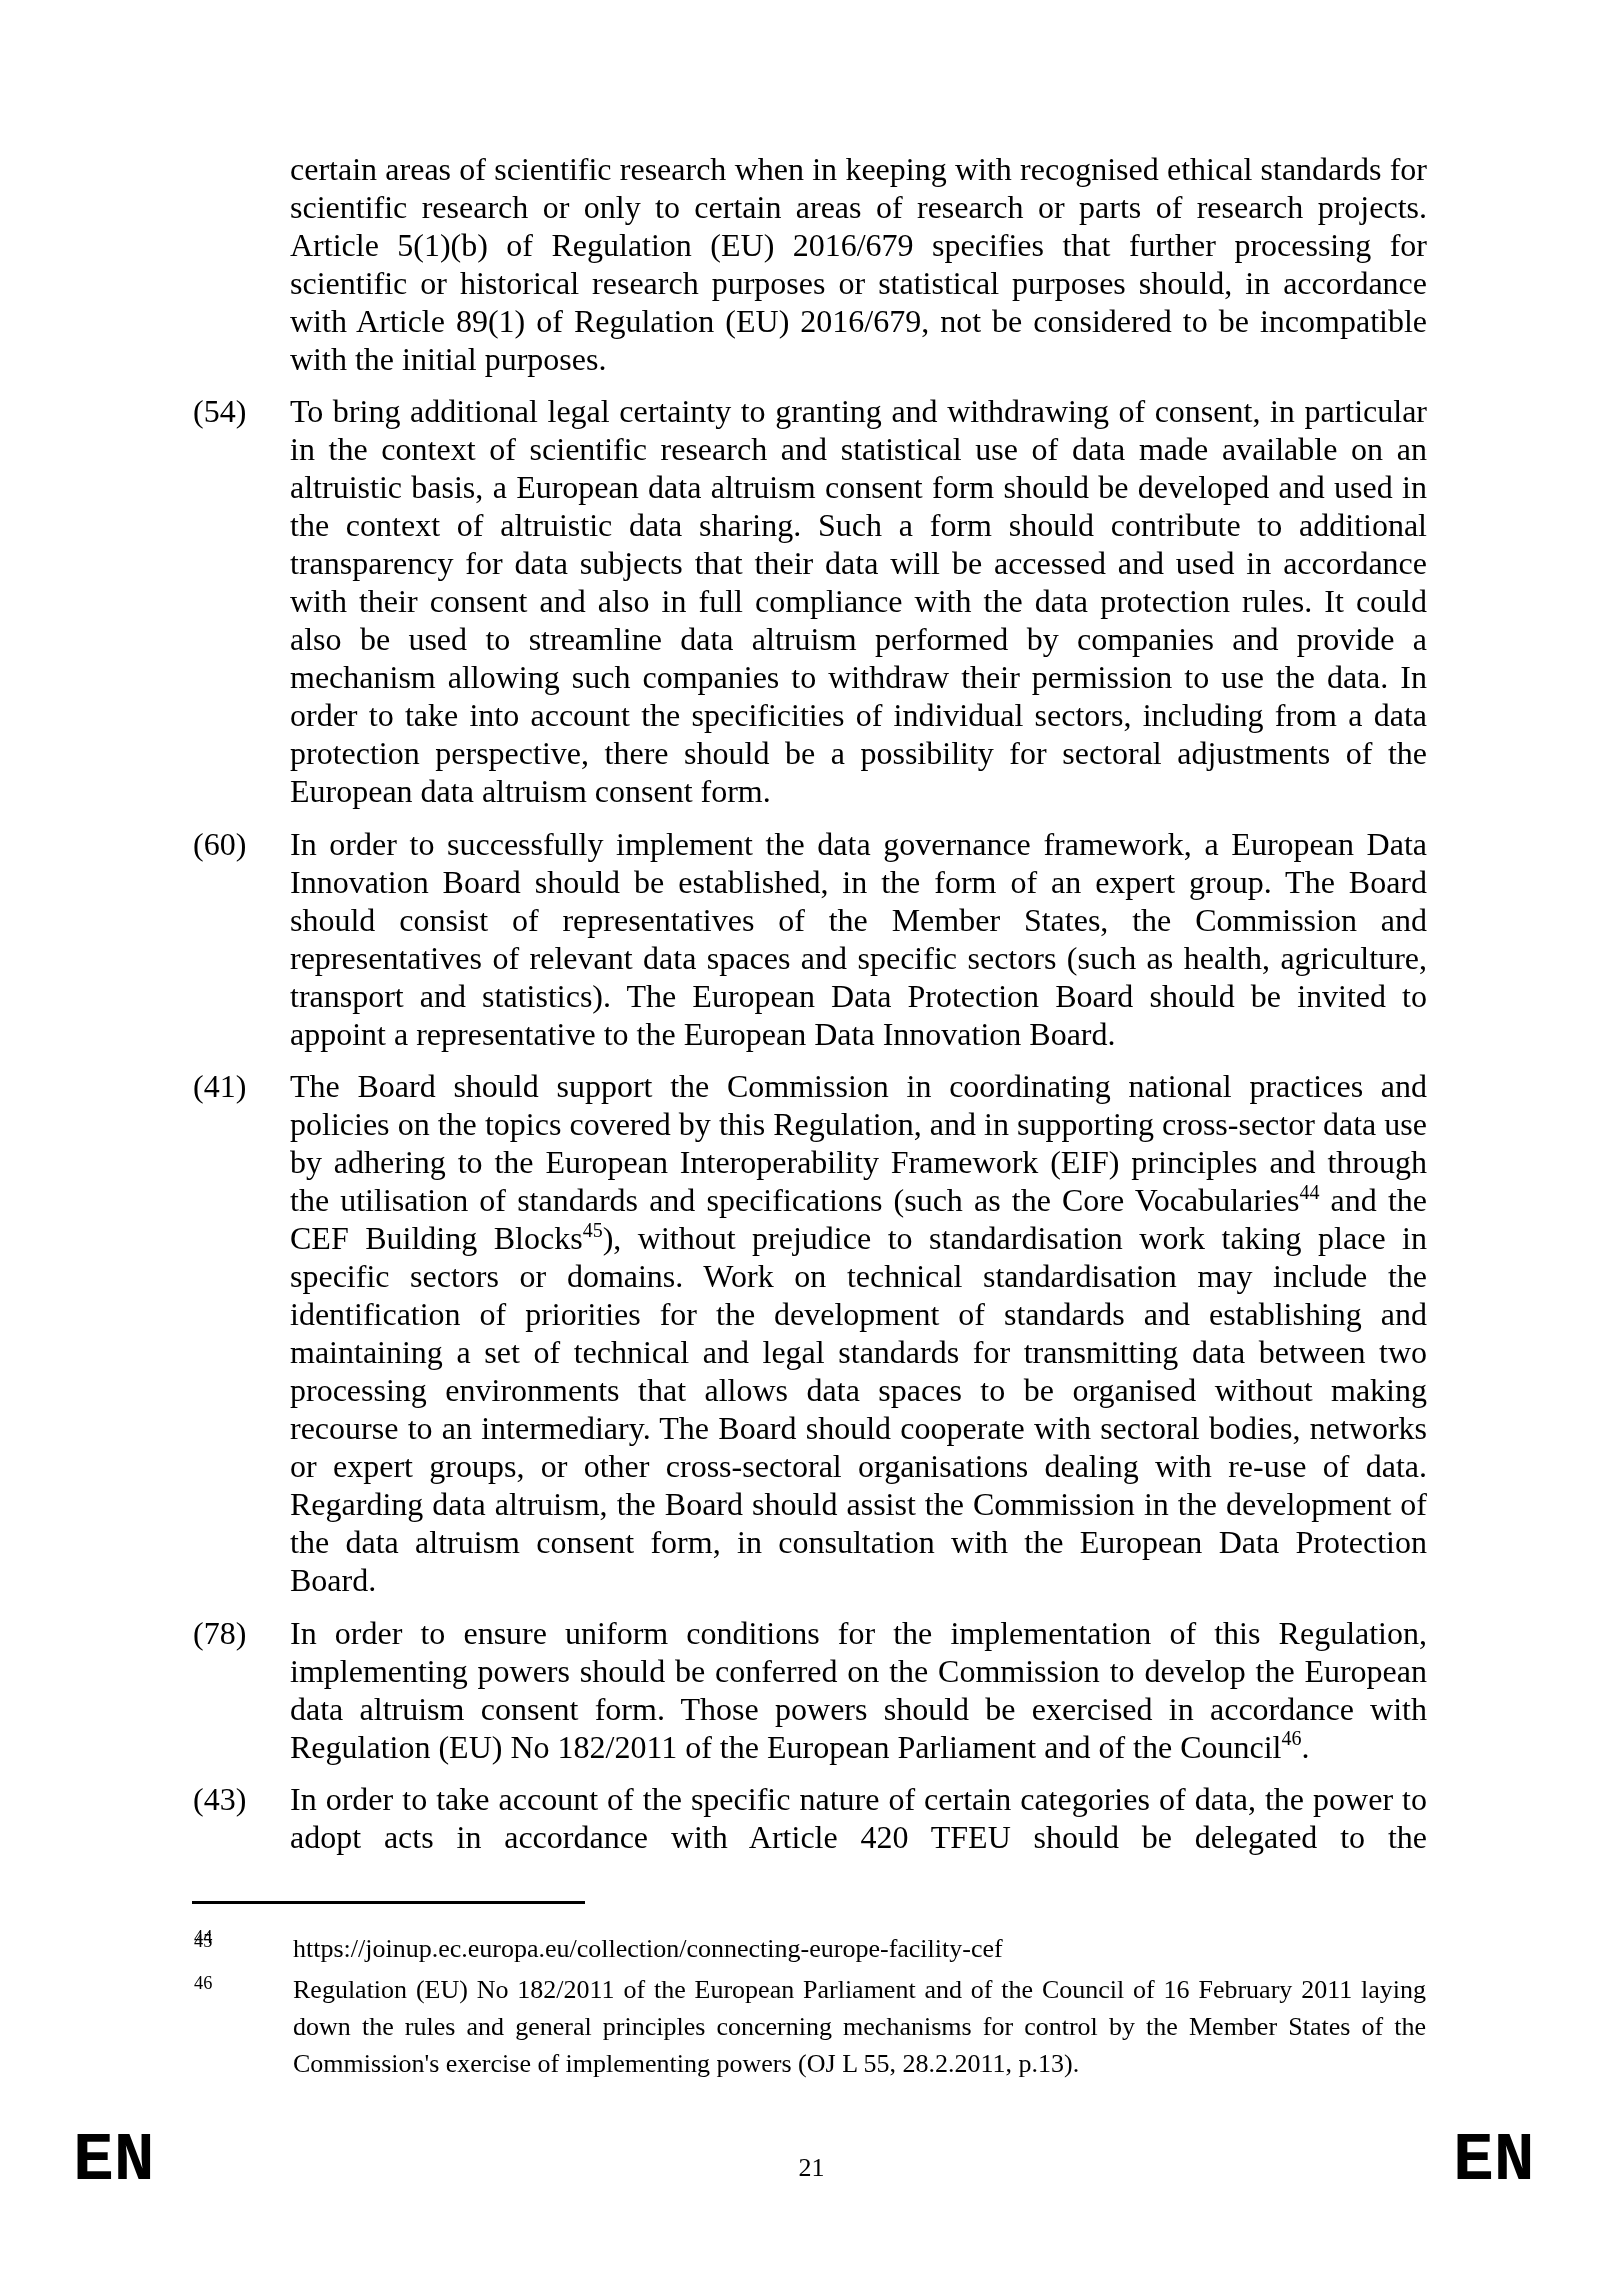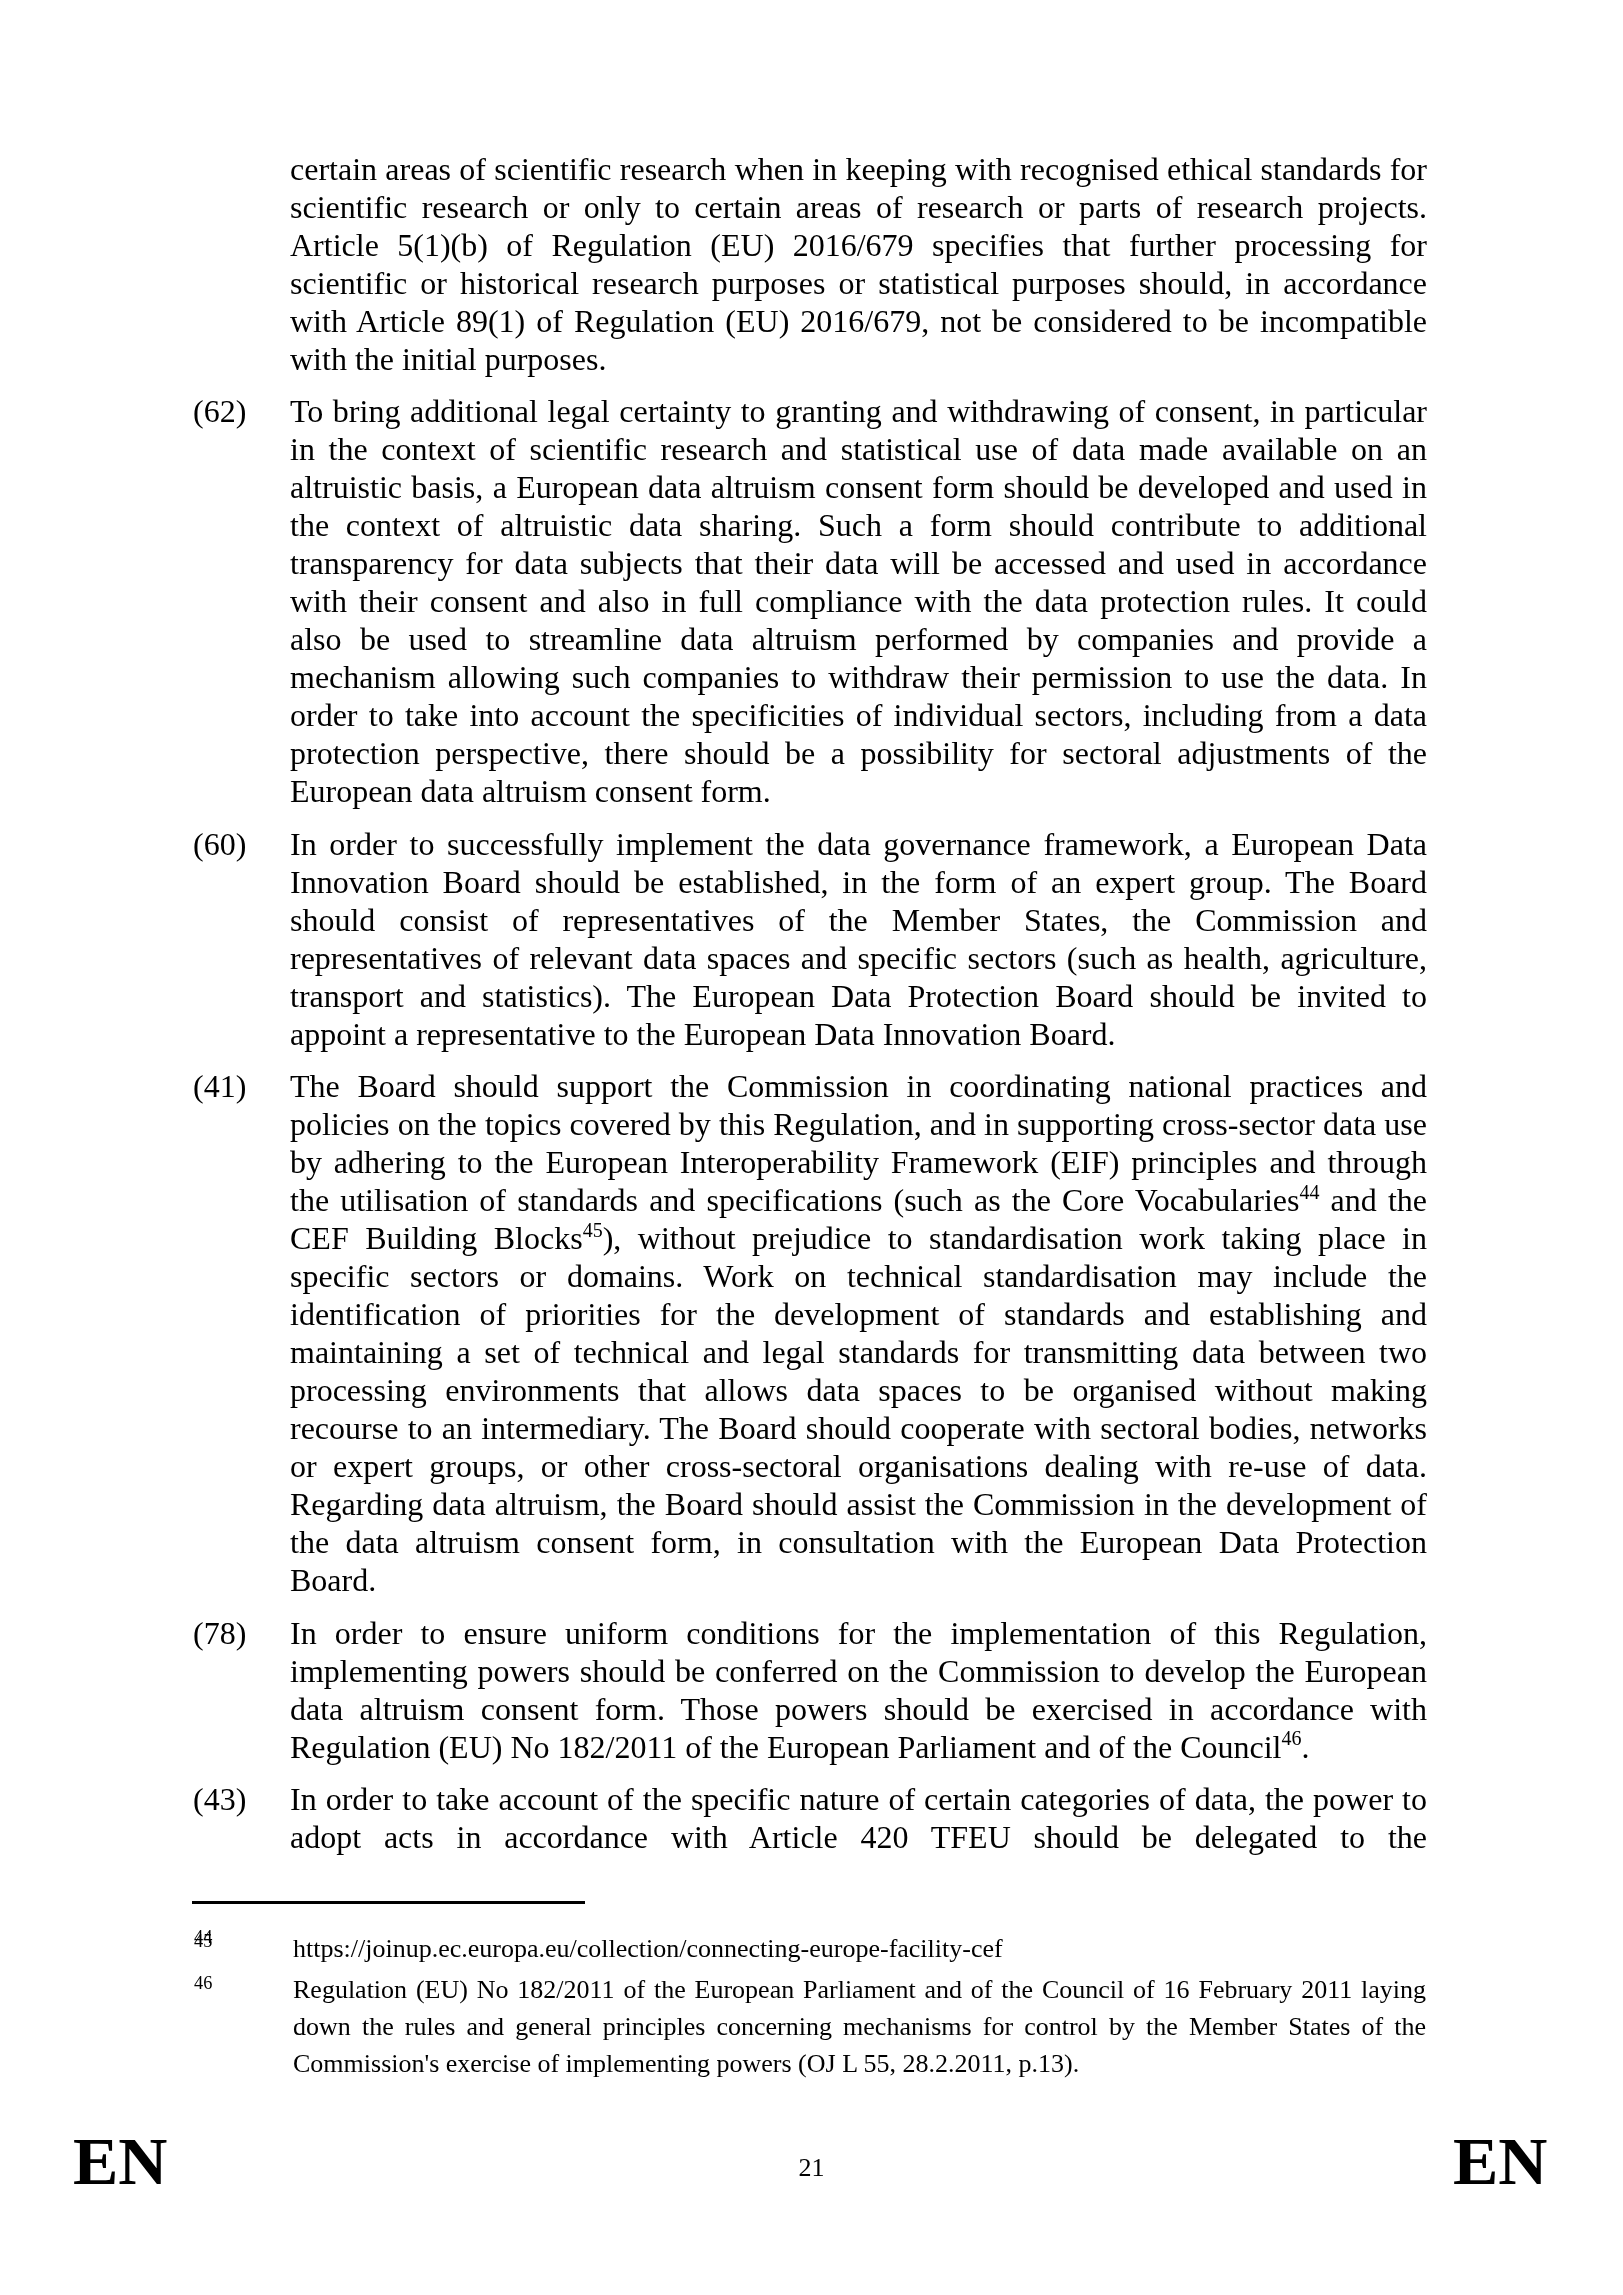--- a/index.html
+++ b/index.html
@@ -62,21 +62,21 @@
   }
   .fn .fn-num {
     position: absolute;
     left: -99px;
     top: -6.5px;
     font-size: 18.3px;
   }
   .footer-en {
     position: absolute;
     top: 2127px;
-    font-family: Liberation Serif, serif;
+    font-family: Liberation Mono, monospace;
     font-weight: bold;
     font-size: 68px;
     line-height: 1;
   }
   .footer-en.left  { left: 73px; }
   .footer-en.right { left: 1453px; }
   .page-num {
     position: absolute;
     left: 0;
     right: 0;
@@ -91,21 +91,21 @@
 
 <div class="page">
 
   <div class="content">
 
     <div class="para">
       <span>certain areas of scientific research when in keeping with recognised ethical standards for scientific research or only to certain areas of research or parts of research projects. Article 5(1)(b) of Regulation (EU) 2016/679 specifies that further processing for scientific or historical research purposes or statistical purposes should, in accordance with Article 89(1) of Regulation (EU) 2016/679, not be considered to be incompatible with the initial purposes.</span>
     </div>
 
     <div class="para">
-      <span class="num">(62)</span>
+      <span class="num">(54)</span>
       <span>To bring additional legal certainty to granting and withdrawing of consent, in particular in the context of scientific research and statistical use of data made available on an altruistic basis, a European data altruism consent form should be developed and used in the context of altruistic data sharing. Such a form should contribute to additional transparency for data subjects that their data will be accessed and used in accordance with their consent and also in full compliance with the data protection rules. It could also be used to streamline data altruism performed by companies and provide a mechanism allowing such companies to withdraw their permission to use the data. In order to take into account the specificities of individual sectors, including from a data protection perspective, there should be a possibility for sectoral adjustments of the European data altruism consent form.</span>
     </div>
 
     <div class="para">
       <span class="num">(60)</span>
       <span>In order to successfully implement the data governance framework, a European Data Innovation Board should be established, in the form of an expert group. The Board should consist of representatives of the Member States, the Commission and representatives of relevant data spaces and specific sectors (such as health, agriculture, transport and statistics). The European Data Protection Board should be invited to appoint a representative to the European Data Innovation Board.</span>
     </div>
 
     <div class="para">
       <span class="num">(41)</span>

